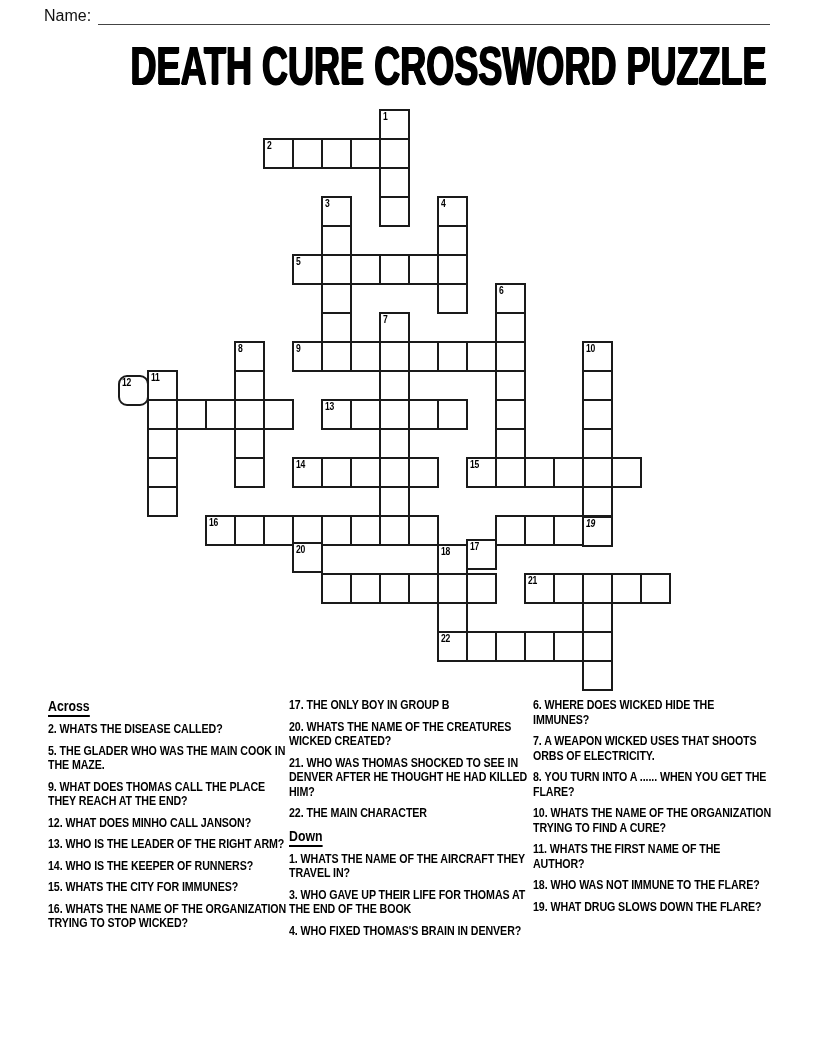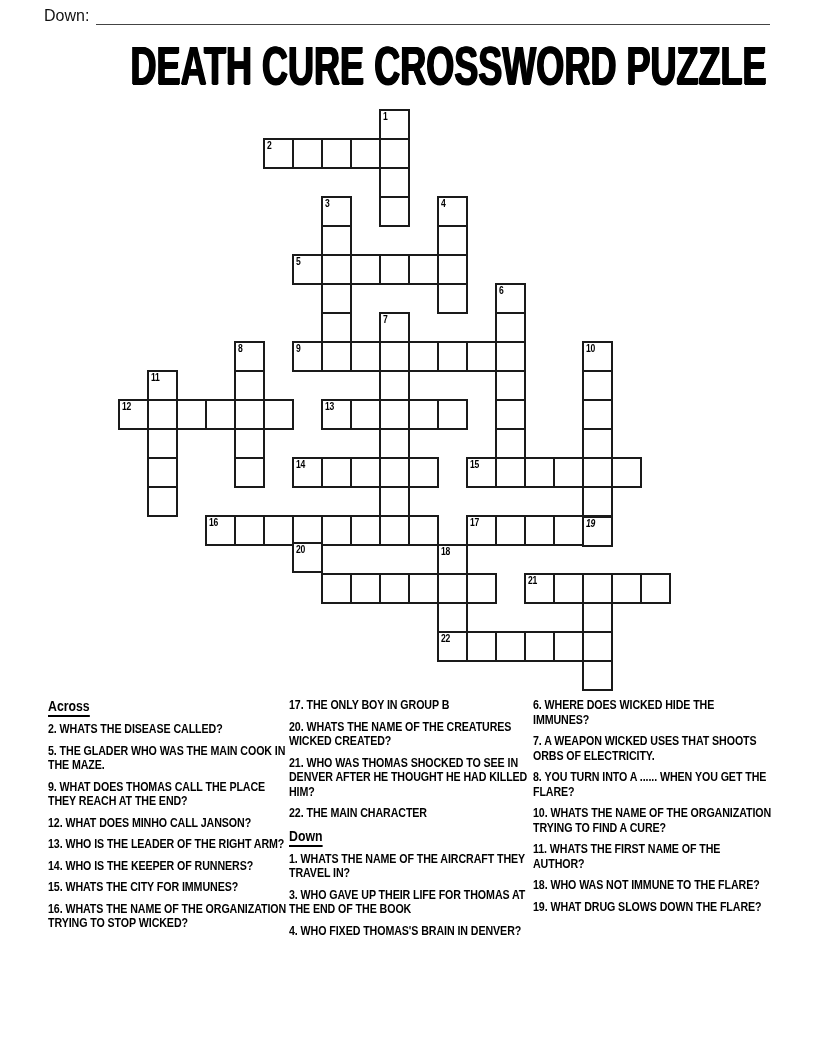--- a/index.html
+++ b/index.html
@@ -31,21 +31,21 @@
   #clue-col-2{left:533px;}
   .col-inner{width:292px;transform:scaleX(0.82);transform-origin:0 0;}
   .clue-head{font-size:15px;font-weight:bold;line-height:16px;margin-bottom:5px;}
   .clue-head span{display:inline-block;border-bottom:2.5px solid #000;padding-bottom:1px;}
   .clue{font-size:13px;font-weight:bold;line-height:14.5px;margin-bottom:7px;letter-spacing:-0.1px;}
 </style>
 </head>
 <body>
 
 <div class="name-row">
-  <span class="name-label">Down:</span>
+  <span class="name-label">Name:</span>
   <span class="name-line"></span>
 </div>
 
 <div class="title">DEATH CURE CROSSWORD PUZZLE</div>
 
 <div class="grid">
     <div class="cell" style="left: 379px; top: 109px; border-color: rgb(26, 26, 26);">
       <span class="cellnum">1</span>
     </div>
     <div class="cell" style="left: 379px; top: 138px; border-color: rgb(26, 26, 26);"></div>
@@ -118,21 +118,21 @@
     <div class="cell" style="left: 582px; top: 428px; border-color: rgb(26, 26, 26);"></div>
     <div class="cell" style="left: 582px; top: 457px; border-color: rgb(26, 26, 26);"></div>
     <div class="cell" style="left: 582px; top: 486px; border-color: rgb(26, 26, 26);"></div>
     <div class="cell" style="left: 147px; top: 370px; border-color: rgb(26, 26, 26);">
       <span class="cellnum">11</span>
     </div>
     <div class="cell" style="left: 147px; top: 399px; border-color: rgb(26, 26, 26);"></div>
     <div class="cell" style="left: 147px; top: 428px; border-color: rgb(26, 26, 26);"></div>
     <div class="cell" style="left: 147px; top: 457px; border-color: rgb(26, 26, 26);"></div>
     <div class="cell" style="left: 147px; top: 486px; border-color: rgb(26, 26, 26);"></div>
-    <div class="cell" style="left: 118px; top: 399px; border-color: rgb(26, 26, 26);">
+    <div class="cell" style="left: 118px; top: 375px; border-color: rgb(26, 26, 26); border-radius: 9px;">
       <span class="cellnum">12</span>
     </div>
     <div class="cell" style="left: 176px; top: 399px; border-color: rgb(26, 26, 26);"></div>
     <div class="cell" style="left: 205px; top: 399px; border-color: rgb(26, 26, 26);"></div>
     <div class="cell" style="left: 263px; top: 399px; border-color: rgb(26, 26, 26);"></div>
     <div class="cell" style="left: 321px; top: 399px; border-color: rgb(26, 26, 26);">
       <span class="cellnum">13</span>
     </div>
     <div class="cell" style="left: 350px; top: 399px; border-color: rgb(26, 26, 26);"></div>
     <div class="cell" style="left: 408px; top: 399px; border-color: rgb(26, 26, 26);"></div>
@@ -151,21 +151,21 @@
     <div class="cell" style="left: 611px; top: 457px; border-color: rgb(26, 26, 26);"></div>
     <div class="cell" style="left: 205px; top: 515px; border-color: rgb(26, 26, 26);">
       <span class="cellnum">16</span>
     </div>
     <div class="cell" style="left: 234px; top: 515px; border-color: rgb(26, 26, 26);"></div>
     <div class="cell" style="left: 263px; top: 515px; border-color: rgb(26, 26, 26);"></div>
     <div class="cell" style="left: 292px; top: 515px; border-color: rgb(26, 26, 26);"></div>
     <div class="cell" style="left: 321px; top: 515px; border-color: rgb(26, 26, 26);"></div>
     <div class="cell" style="left: 350px; top: 515px; border-color: rgb(26, 26, 26);"></div>
     <div class="cell" style="left: 408px; top: 515px; border-color: rgb(26, 26, 26);"></div>
-    <div class="cell" style="left: 466px; top: 515px; border-color: rgb(26, 26, 26); text-align: right;">
+    <div class="cell" style="left: 466px; top: 539px; border-color: rgb(26, 26, 26); text-align: right;">
       <span class="cellnum">17</span>
     </div>
     <div class="cell" style="left: 495px; top: 515px; border-color: rgb(26, 26, 26);"></div>
     <div class="cell" style="left: 524px; top: 515px; border-color: rgb(26, 26, 26);"></div>
     <div class="cell" style="left: 553px; top: 515px; border-color: rgb(26, 26, 26);"></div>
     <div class="cell" style="left: 437px; top: 544px; border-color: rgb(26, 26, 26);">
       <span class="cellnum">18</span>
     </div>
     <div class="cell" style="left: 437px; top: 573px; border-color: rgb(26, 26, 26);"></div>
     <div class="cell" style="left: 437px; top: 602px; border-color: rgb(26, 26, 26);"></div>

